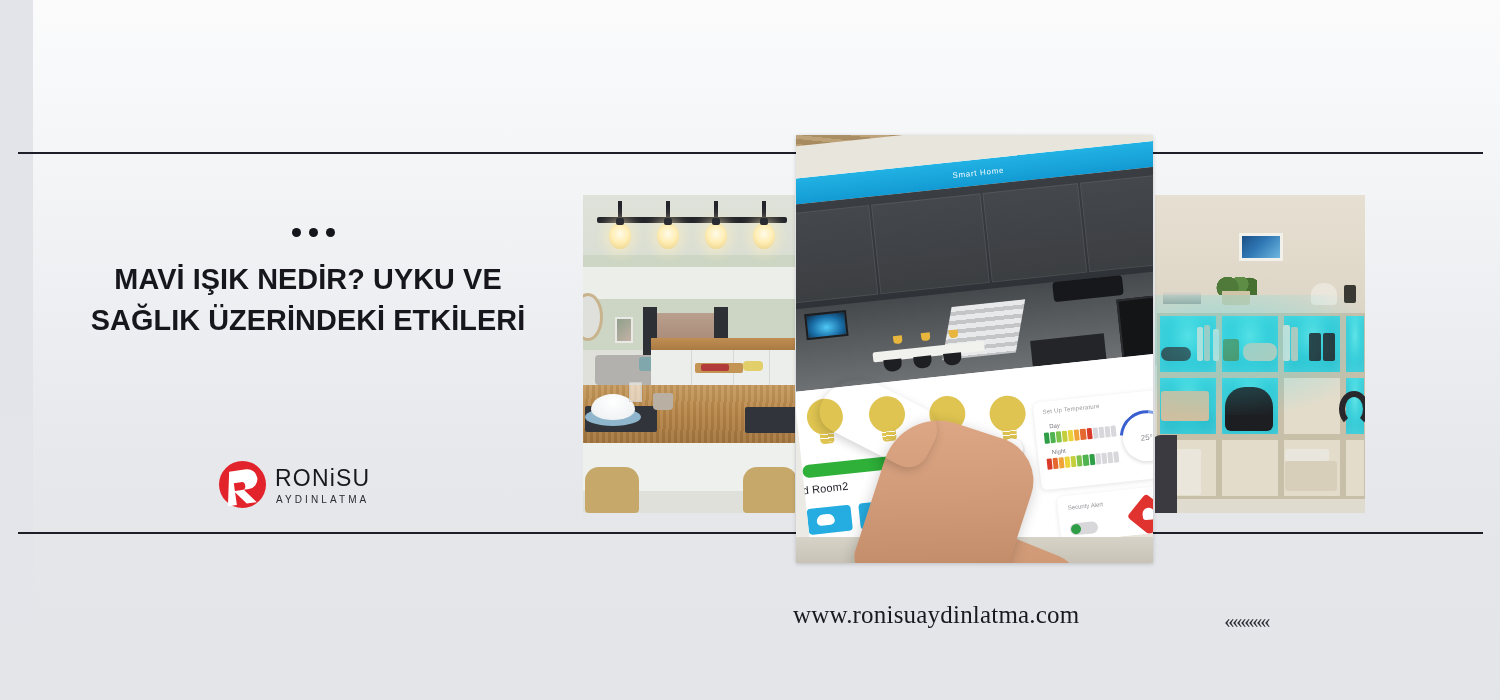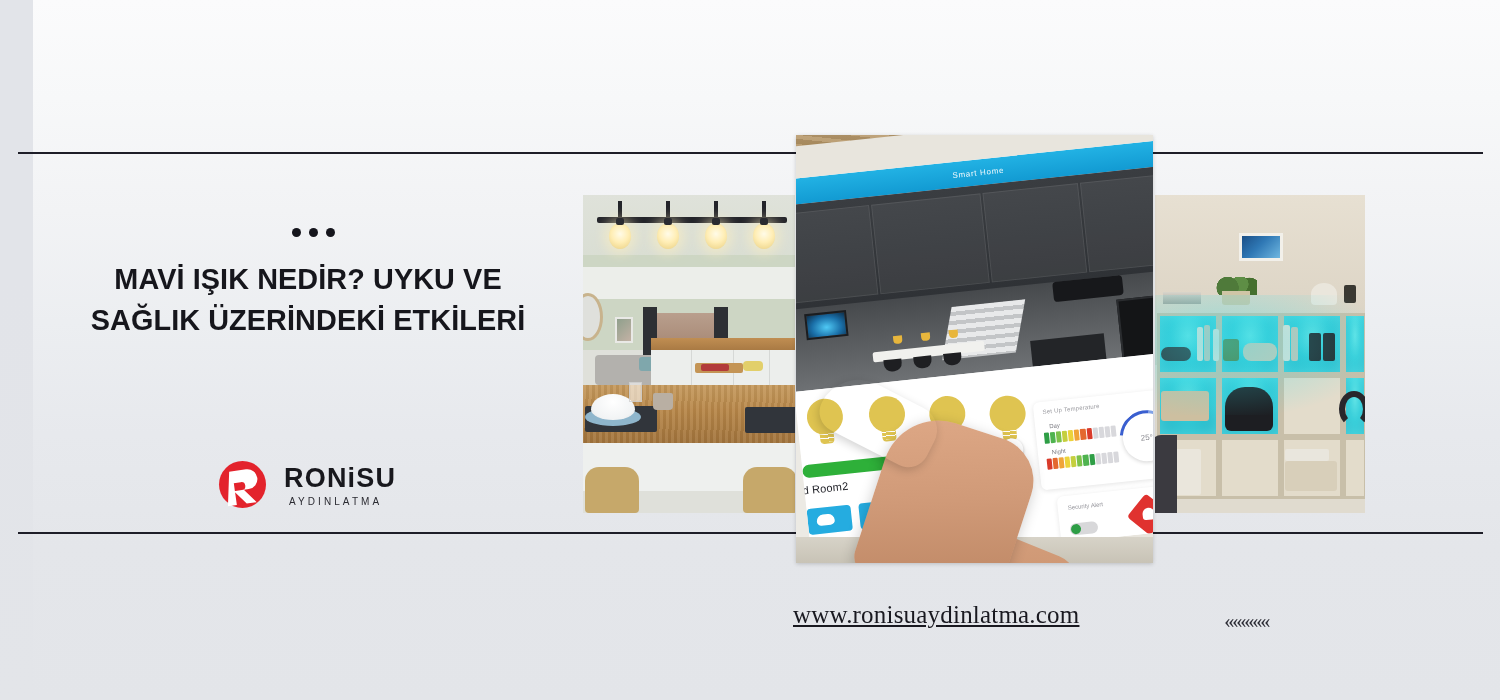--- a/index.html
+++ b/index.html
@@ -90,45 +90,43 @@
     width: 47px; height: 47px;
   }
   .logo-mark .disc {
     position: absolute; inset: 0;
     background: #e3232c;
     border-radius: 50%;
   }
   .logo-mark svg { position: absolute; inset: 0; }
   .logo-text { line-height: 1; padding-top: 2px; }
   .logo-word {
-    font-size: 27px;
-    font-weight: 700;
+    font-size: 23px;
+    font-weight: 400;
     letter-spacing: 1.2px;
     color: #18181d;
-    margin-left: 9px;
   }
   .logo-sub {
     font-size: 10px;
     font-weight: 400;
     letter-spacing: 3.1px;
     color: #2a2a31;
     margin-top: 5px;
     text-align: center;
   }
 
   
   .site-url {
     position: absolute;
     left: 793px;
     top: 601px;
     font-family: "Liberation Serif", serif;
     font-size: 25px;
     color: #191920;
     letter-spacing: 0.2px;
-    text-decoration: underline;
   }
   .chevrons {
     position: absolute;
     left: 1224px;
     top: 611px;
     display: flex;
     gap: 0px;
     color: #2a2a33;
   }
   .chevrons span {

